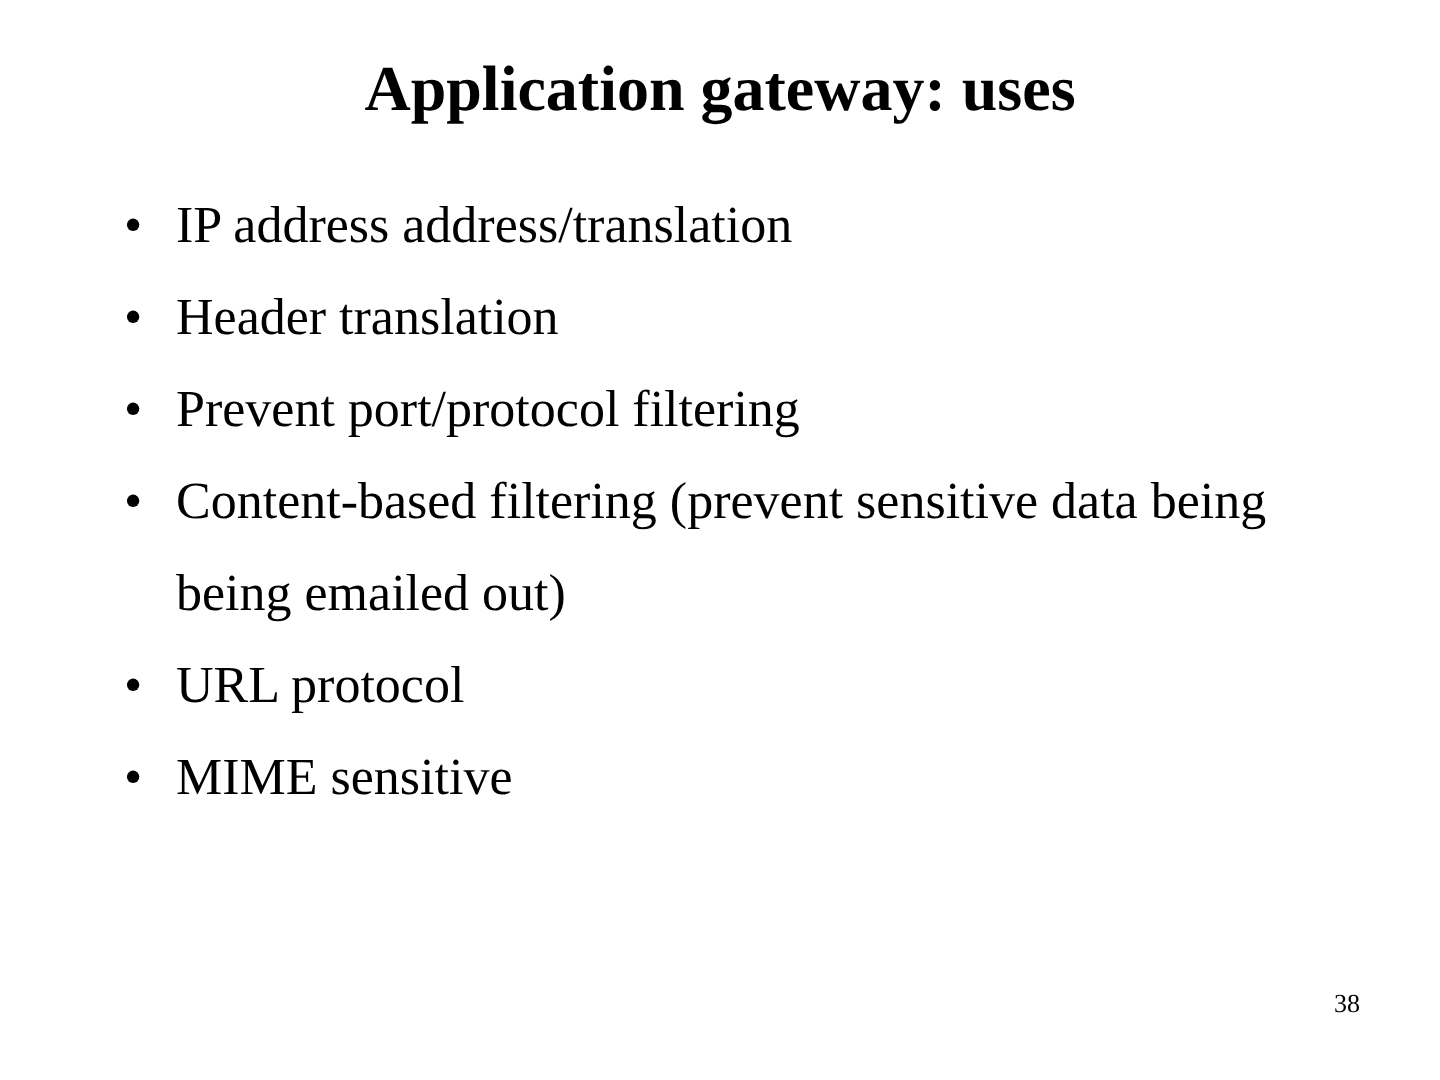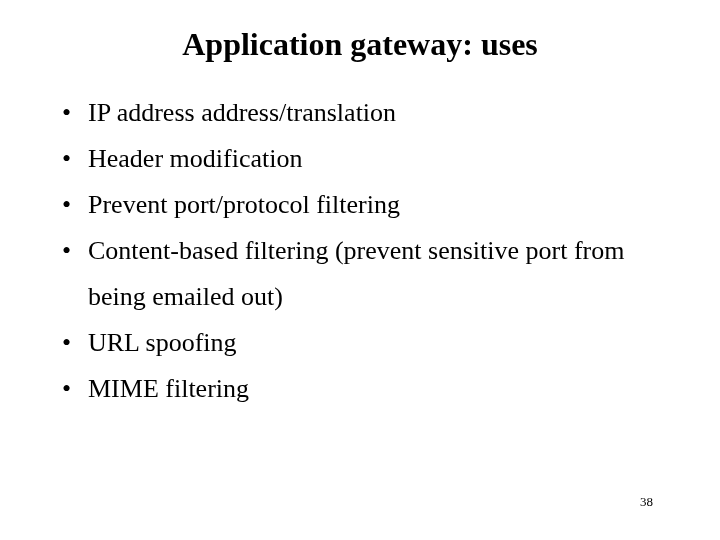--- a/index.html
+++ b/index.html
@@ -70,53 +70,53 @@
     display: block;
   }
 
   .page-number {
     position: absolute;
     left: 640px;
     top: 494px;
     width: 40px;
     font-size: 13px;
     line-height: 16px;
-    text-align: left;
+    text-align: right;
     font-family: "Liberation Serif", "DejaVu Serif", serif;
   }
 </style>
 </head>
 <body>
 
 <div class="slide">
 
   <div class="slide-title">Application gateway: uses</div>
 
   <ul class="bullet-list">
     <li class="bullet-item">
       <span class="bullet-marker">•</span>
       <span class="bullet-text">IP address address/translation</span>
     </li>
     <li class="bullet-item">
       <span class="bullet-marker">•</span>
-      <span class="bullet-text">Header modification</span>
+      <span class="bullet-text">Header translation</span>
     </li>
     <li class="bullet-item">
       <span class="bullet-marker">•</span>
       <span class="bullet-text">Prevent port/protocol filtering</span>
     </li>
     <li class="bullet-item">
       <span class="bullet-marker">•</span>
-      <span class="bullet-text">Content-based filtering (prevent sensitive port from being emailed out)</span>
+      <span class="bullet-text">Content-based filtering (prevent sensitive data being being emailed out)</span>
     </li>
     <li class="bullet-item">
       <span class="bullet-marker">•</span>
-      <span class="bullet-text">URL spoofing</span>
+      <span class="bullet-text">URL protocol</span>
     </li>
     <li class="bullet-item">
       <span class="bullet-marker">•</span>
-      <span class="bullet-text">MIME filtering</span>
+      <span class="bullet-text">MIME sensitive</span>
     </li>
   </ul>
 
   <div class="page-number">38</div>
 
 </div>
 
 </body></html>

